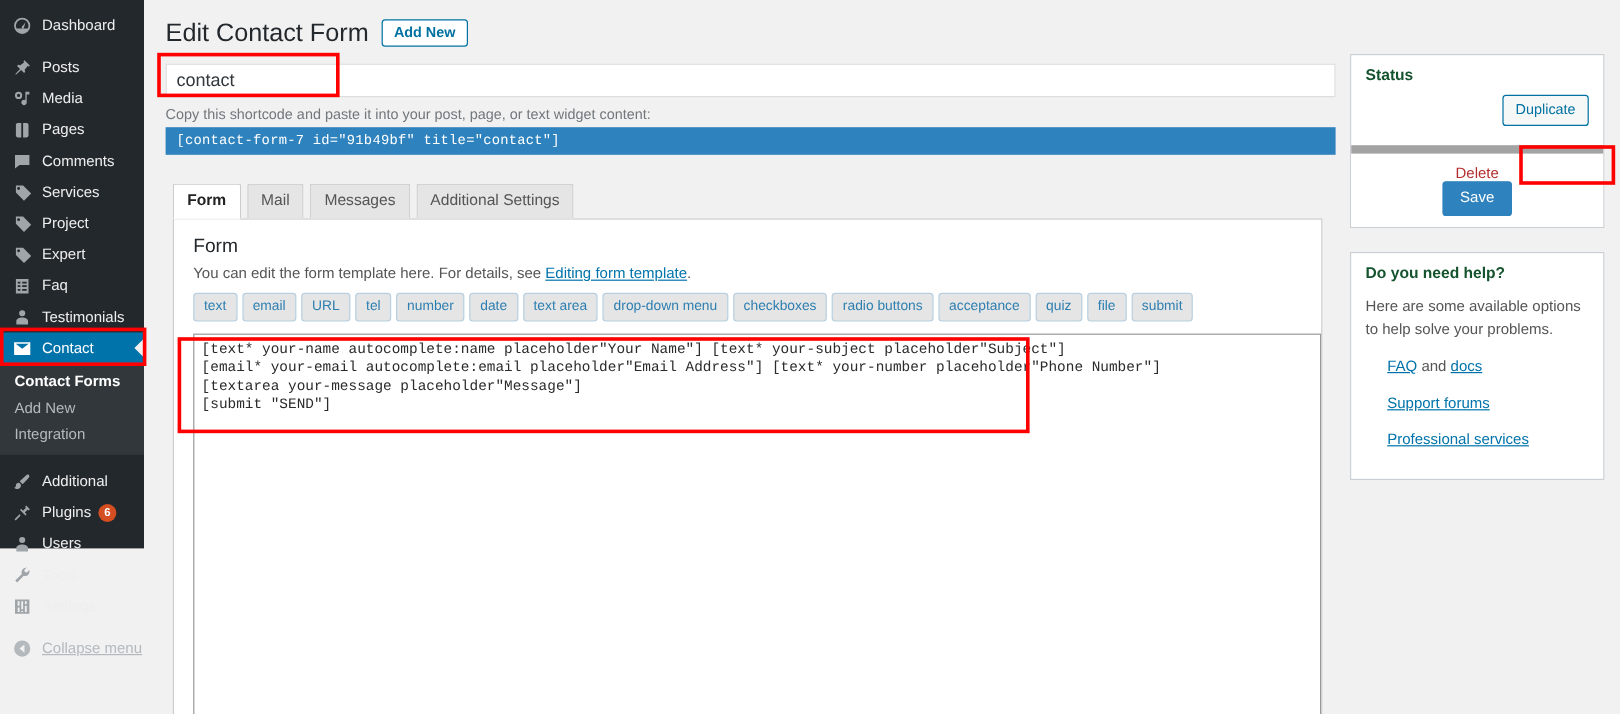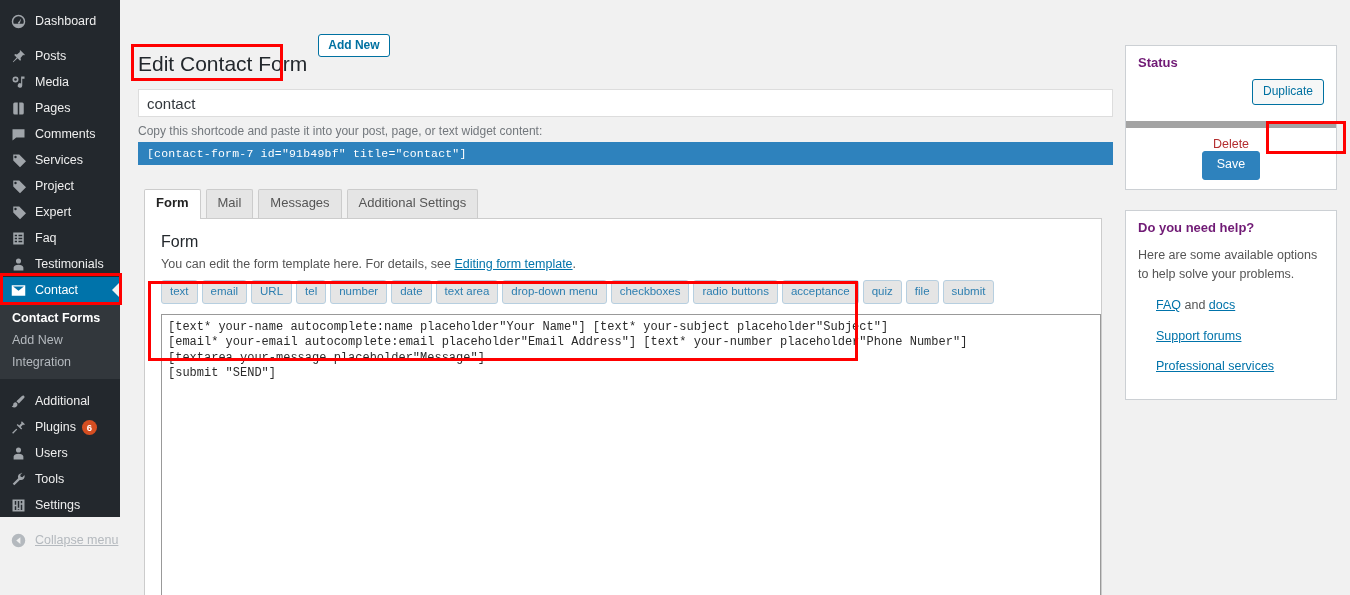--- a/index.html
+++ b/index.html
@@ -10,21 +10,21 @@
     background: #f1f1f1;
     font-family: "Liberation Sans", sans-serif;
     font-size: 13px;
     color: #444;
   }
   #root { position: relative; width: 1350px; height: 595px; }
 
   
   #adminmenu {
     position: absolute; left: 0; top: 0;
-    width: 120px; height: 517px;
+    width: 120px; height: 457px;
     background: #23282d;
     color: #eee;
   }
   .menu-item {
     position: relative;
     display: flex; align-items: center;
     height: 26px;
     padding-left: 9px;
     font-size: 12.5px;
     color: #eee;
@@ -99,21 +99,20 @@
   .page-head {
     display: flex; align-items: center;
     padding-top: 14px;
     margin-left: 6px;
   }
   .page-title {
     font-size: 21px;
     font-weight: 400;
     color: #23282d;
     line-height: 1.3;
-    margin-top: 36px;
   }
   .page-title-action {
     margin-left: 11px;
     display: inline-block;
     padding: 3px 9px 4px 9px;
     background: #fff;
     border: 1px solid #0071a1;
     border-radius: 3px;
     color: #0071a1;
     font-size: 12px;
@@ -241,21 +240,21 @@
   }
   .postbox {
     background: #fff;
     border: 1px solid #ccd0d4;
     margin-bottom: 20px;
   }
   .postbox-title {
     padding: 9px 12px 9px 12px;
     font-size: 13px;
     font-weight: bold;
-    color: #701a75;
+    color: #14532d;
   }
   .status-body {
     padding: 0 12px 10px 12px;
     display: flex; justify-content: flex-end;
     min-height: 42px;
     align-items: flex-start;
   }
   .btn-secondary {
     background: #f6f7f7;
     border: 1px solid #0071a1;

